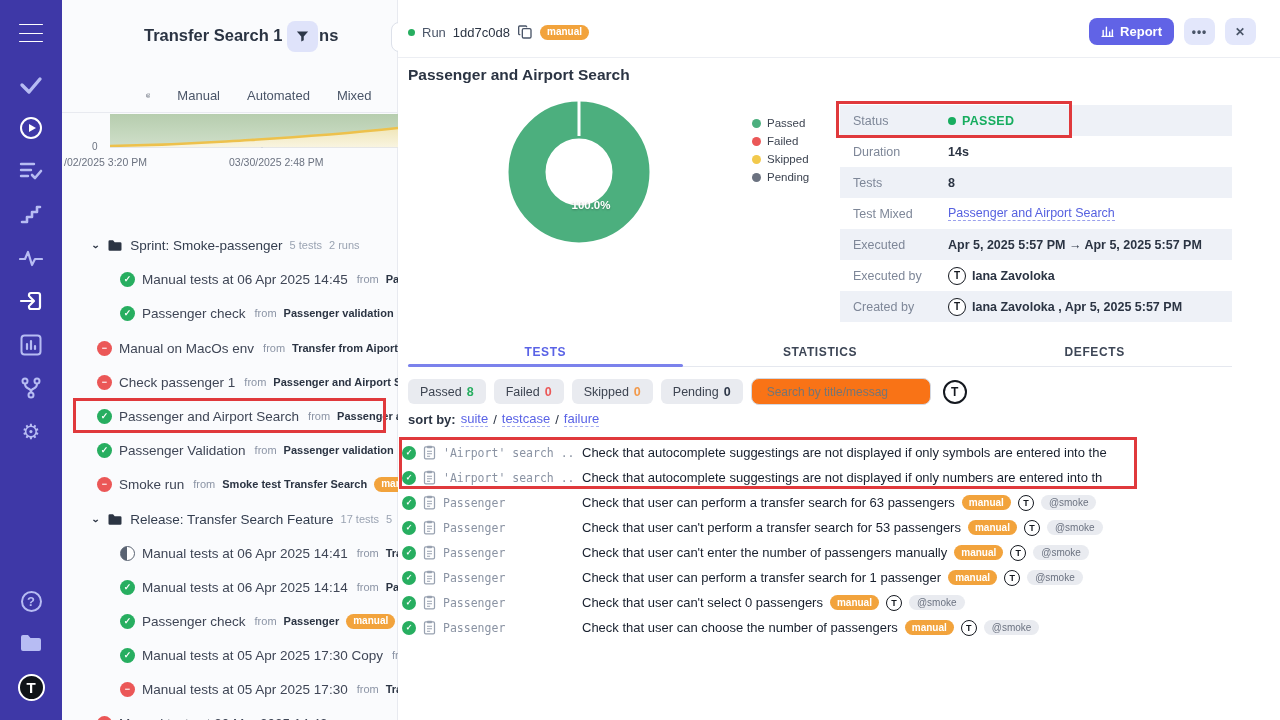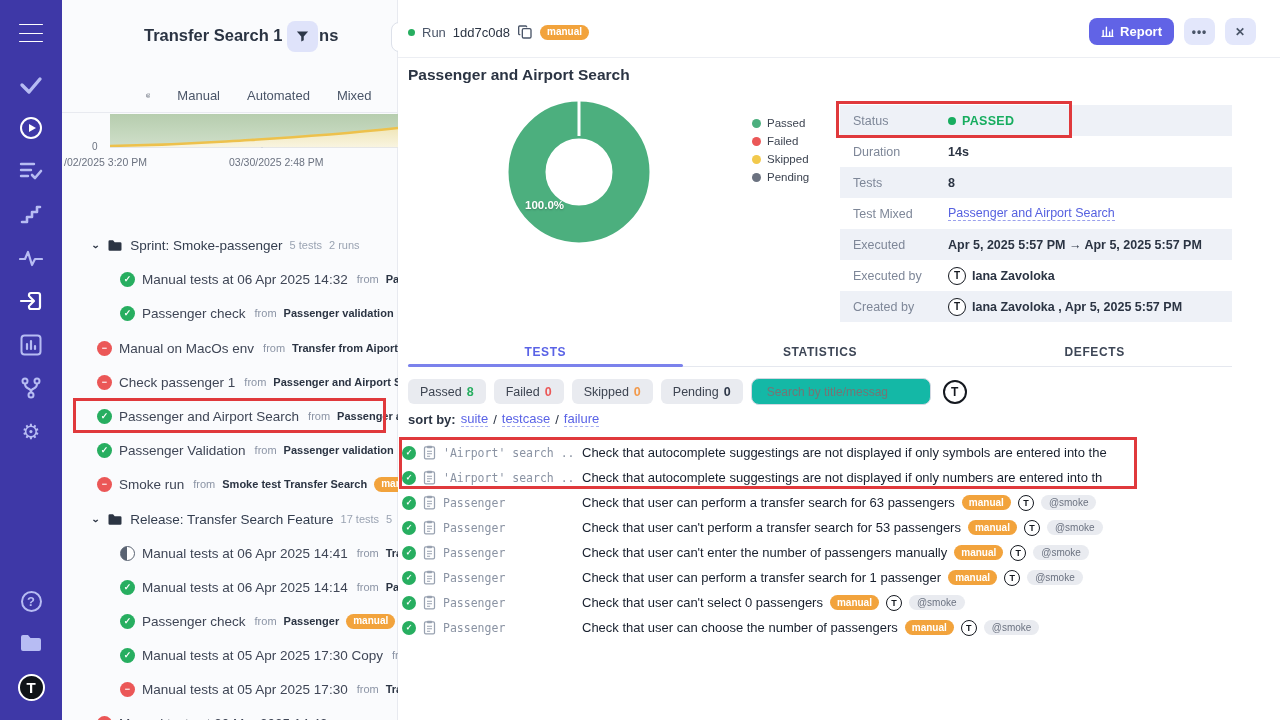--- a/index.html
+++ b/index.html
@@ -61,21 +61,21 @@
   .actions { position:absolute; right:24px; top:18px; display:flex; gap:10px; }
   .btn { border:none; border-radius:8px; cursor:pointer; font-family:inherit; }
   .report-btn { background:#6163e6; color:#fff; height:27px; padding:0 12px; font-size:13px; font-weight:600;
                 display:flex; align-items:center; gap:6px; }
   .sq-btn { background:#e3e7fb; color:#4a5568; width:31px; height:27px; font-size:12px; font-weight:700;
             display:flex; align-items:center; justify-content:center; letter-spacing:1px; }
   .main-div { position:absolute; left:0; top:57px; width:882px; border-top:1px solid #eceef3; }
   .page-title { position:absolute; left:10px; top:66px; font-size:15.5px; font-weight:800; color:#2b3443; }
 
   .donut-wrap { position:absolute; left:107px; top:98px; width:148px; height:148px; }
-  .donut-label { position:absolute; left:127px; top:199px; width:80px; color:#fff;
+  .donut-label { position:absolute; left:153px; top:199px; width:80px; text-align:center; color:#fff;
                  font-size:11.5px; font-weight:800; text-shadow:0 1px 2px rgba(0,0,0,.25); }
   .legend { position:absolute; left:354px; top:114px; }
   .leg-item { display:flex; align-items:center; gap:6px; height:18px; }
   .leg-dot { width:9px; height:9px; border-radius:50%; }
   .leg-txt { font-size:11.5px; color:#3d4451; }
 
   .details { position:absolute; left:442px; top:105px; width:392px; }
   .drow { position:relative; height:31px; display:flex; align-items:center; }
   .drow.odd { background:#eef1f7; }
   .dlabel { width:108px; padding-left:13px; font-size:12.5px; color:#7e8798; }
@@ -91,21 +91,21 @@
           cursor:pointer; padding-bottom:9px; }
   .rtab.active { color:#5a63e6; }
   .rtabs-border { position:absolute; left:10px; top:366px; width:824px; border-top:1px solid #e5e8ef; }
   .rtabs-underline { position:absolute; left:10px; top:364px; width:275px; height:3px; background:#7b82ec; border-radius:2px; }
 
   .chips { position:absolute; left:10px; top:378px; display:flex; align-items:center; gap:8px; }
   .chip { background:#e9ebf0; border:none; border-radius:6px; height:25px; padding:0 12px; font-size:12.5px;
           color:#3d4451; cursor:pointer; display:flex; align-items:center; gap:5px; font-family:inherit; }
   .cnt-g { color:#27ae60; font-weight:600; } .cnt-r { color:#eb5757; font-weight:600; }
   .cnt-o { color:#f2994a; font-weight:600; } .cnt-d { color:#2d3748; font-weight:600; }
-  .msearch { width:180px; height:27px; background:#14b8a6; border:1px solid #d3d8e2; border-radius:8px;
+  .msearch { width:180px; height:27px; background:#f97316; border:1px solid #d3d8e2; border-radius:8px;
              display:flex; align-items:center; gap:6px; padding:0 8px; }
   .msearch input { border:none; outline:none; flex:1; font-size:12px; background:transparent;
                    font-family:inherit; color:#3d4451; }
   .tlogo-btn { width:24px; height:24px; min-width:24px; border-radius:50%; border:2px solid #14181f; background:#fff;
                color:#14181f; font-size:12px; font-weight:800; display:flex; align-items:center;
                justify-content:center; cursor:pointer; margin-left:4px; }
   .sortrow { position:absolute; left:10px; top:411px; font-size:13px; color:#2b3443; font-weight:700;
              display:flex; gap:5px; align-items:center; }
   .sortlink { color:#5a63e6; font-weight:400; border-bottom:1px dashed #aab0f0; cursor:pointer; }
   .sortsep { color:#2b3443; font-weight:400; }
@@ -249,21 +249,21 @@
       <span class="chev">⌄</span>
       <svg width="16" height="13" viewBox="0 0 24 20">
           <path d="M2 4 a2 2 0 0 1 2-2 h5 l2.5 3 H20 a2 2 0 0 1 2 2 v9 a2 2 0 0 1-2 2 H4 a2 2 0 0 1-2-2 Z" fill="#2b3443"></path>
         </svg>
       <span class="flabel">Sprint: Smoke-passenger</span>
       <span class="tmeta">5 tests</span>
       <span class="tmeta">2 runs</span>
     </div>
     <div class="trow" style="left:58px;top:267px;width:278px">
       <span class="st pass">✓</span>
-      <span class="tlabel">Manual tests at 06 Apr 2025 14:32</span>
+      <span class="tlabel">Manual tests at 06 Apr 2025 14:45</span>
       <span class="tfrom">from</span>
       <span class="tsrc">Pass</span>
     </div>
     <div class="trow" style="left:58px;top:301px;width:278px">
       <span class="st pass">✓</span>
       <span class="tlabel">Passenger check</span>
       <span class="tfrom">from</span>
       <span class="tsrc">Passenger validation</span>
 
     </div>

